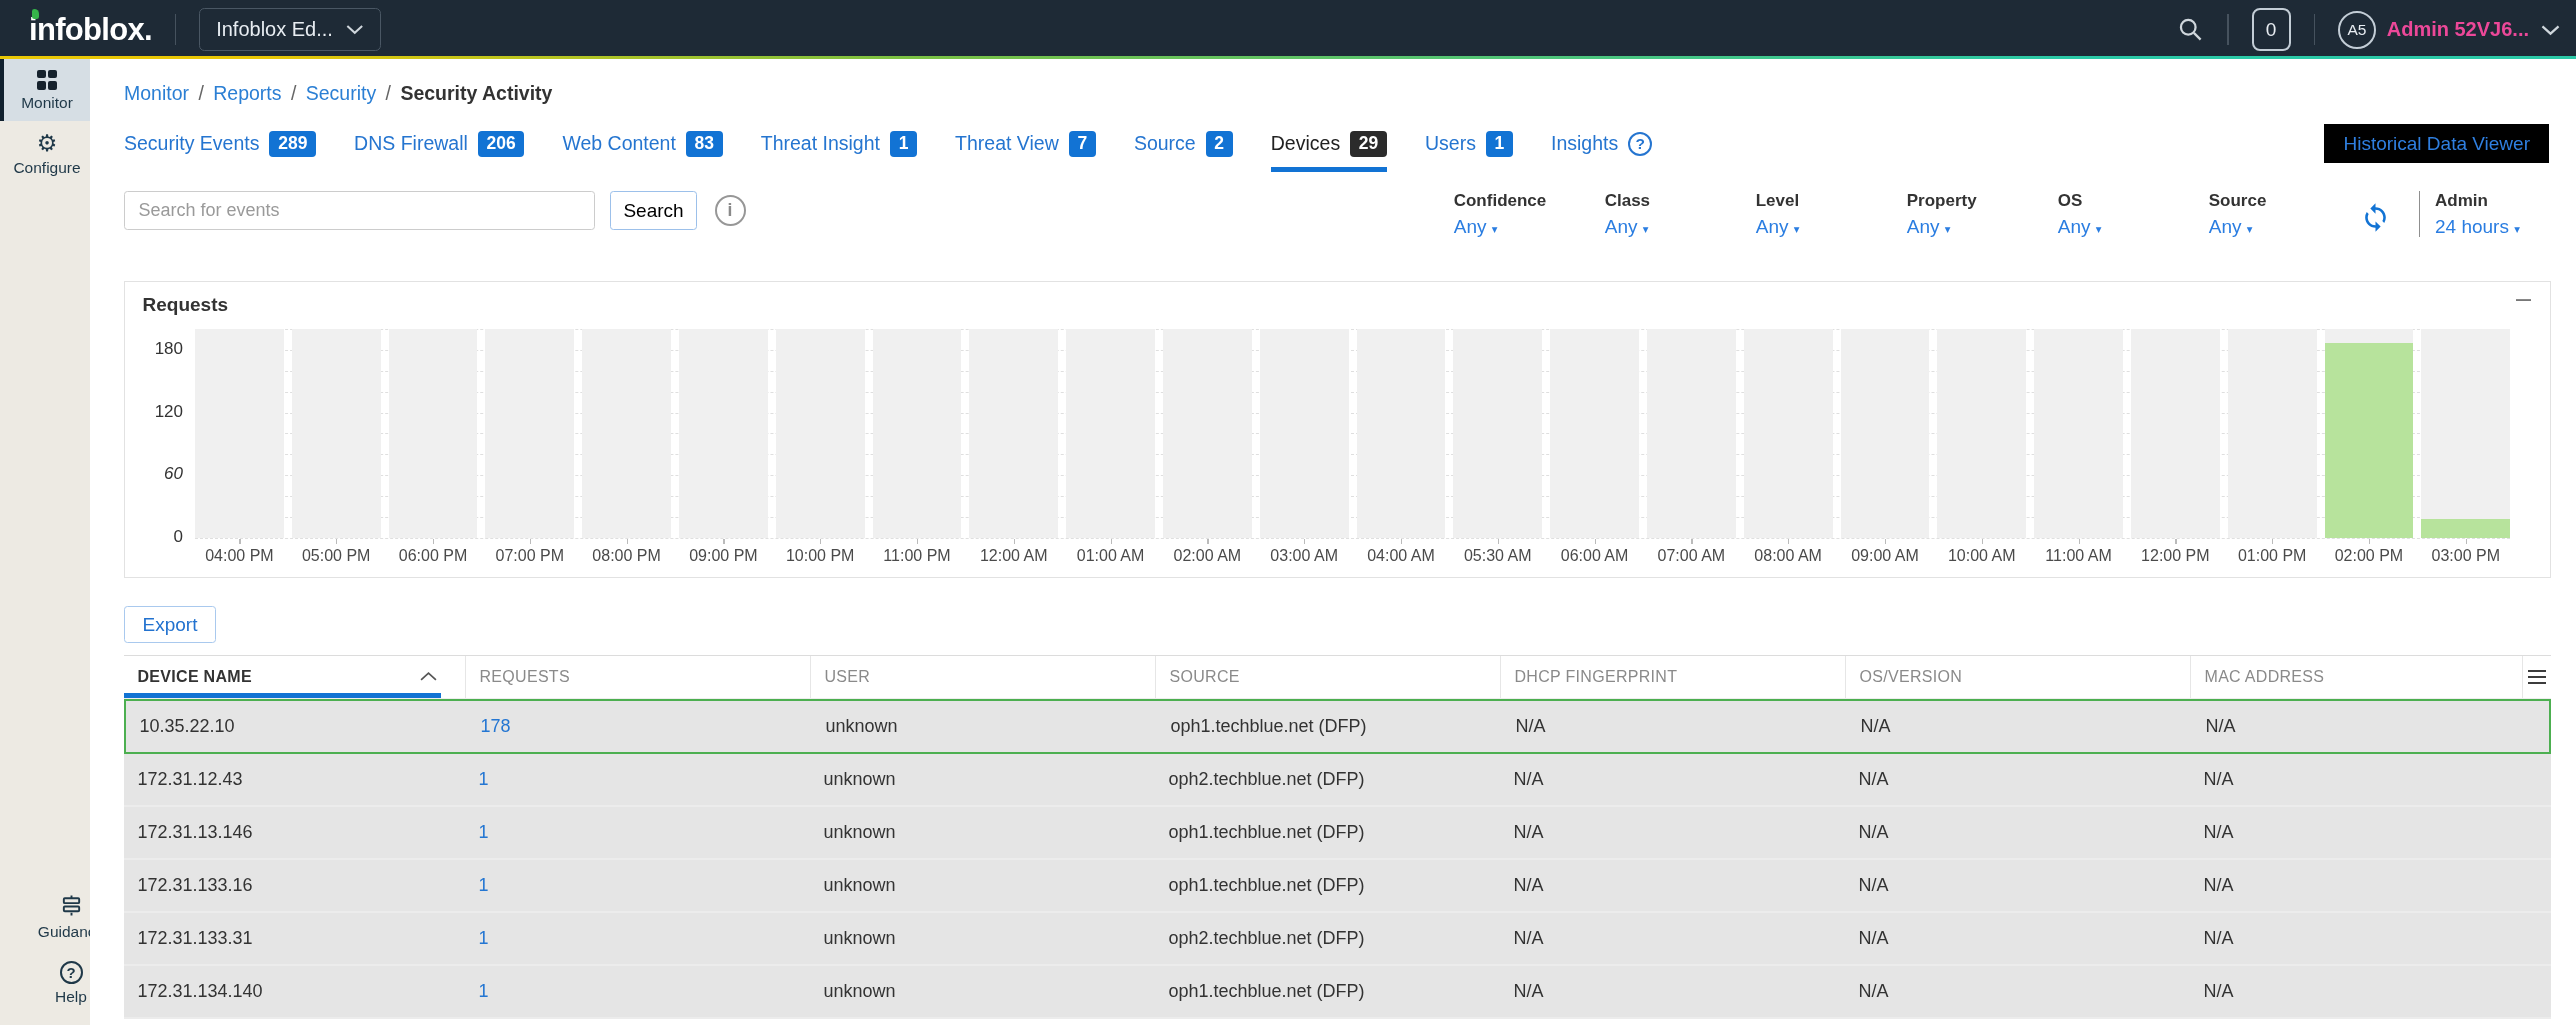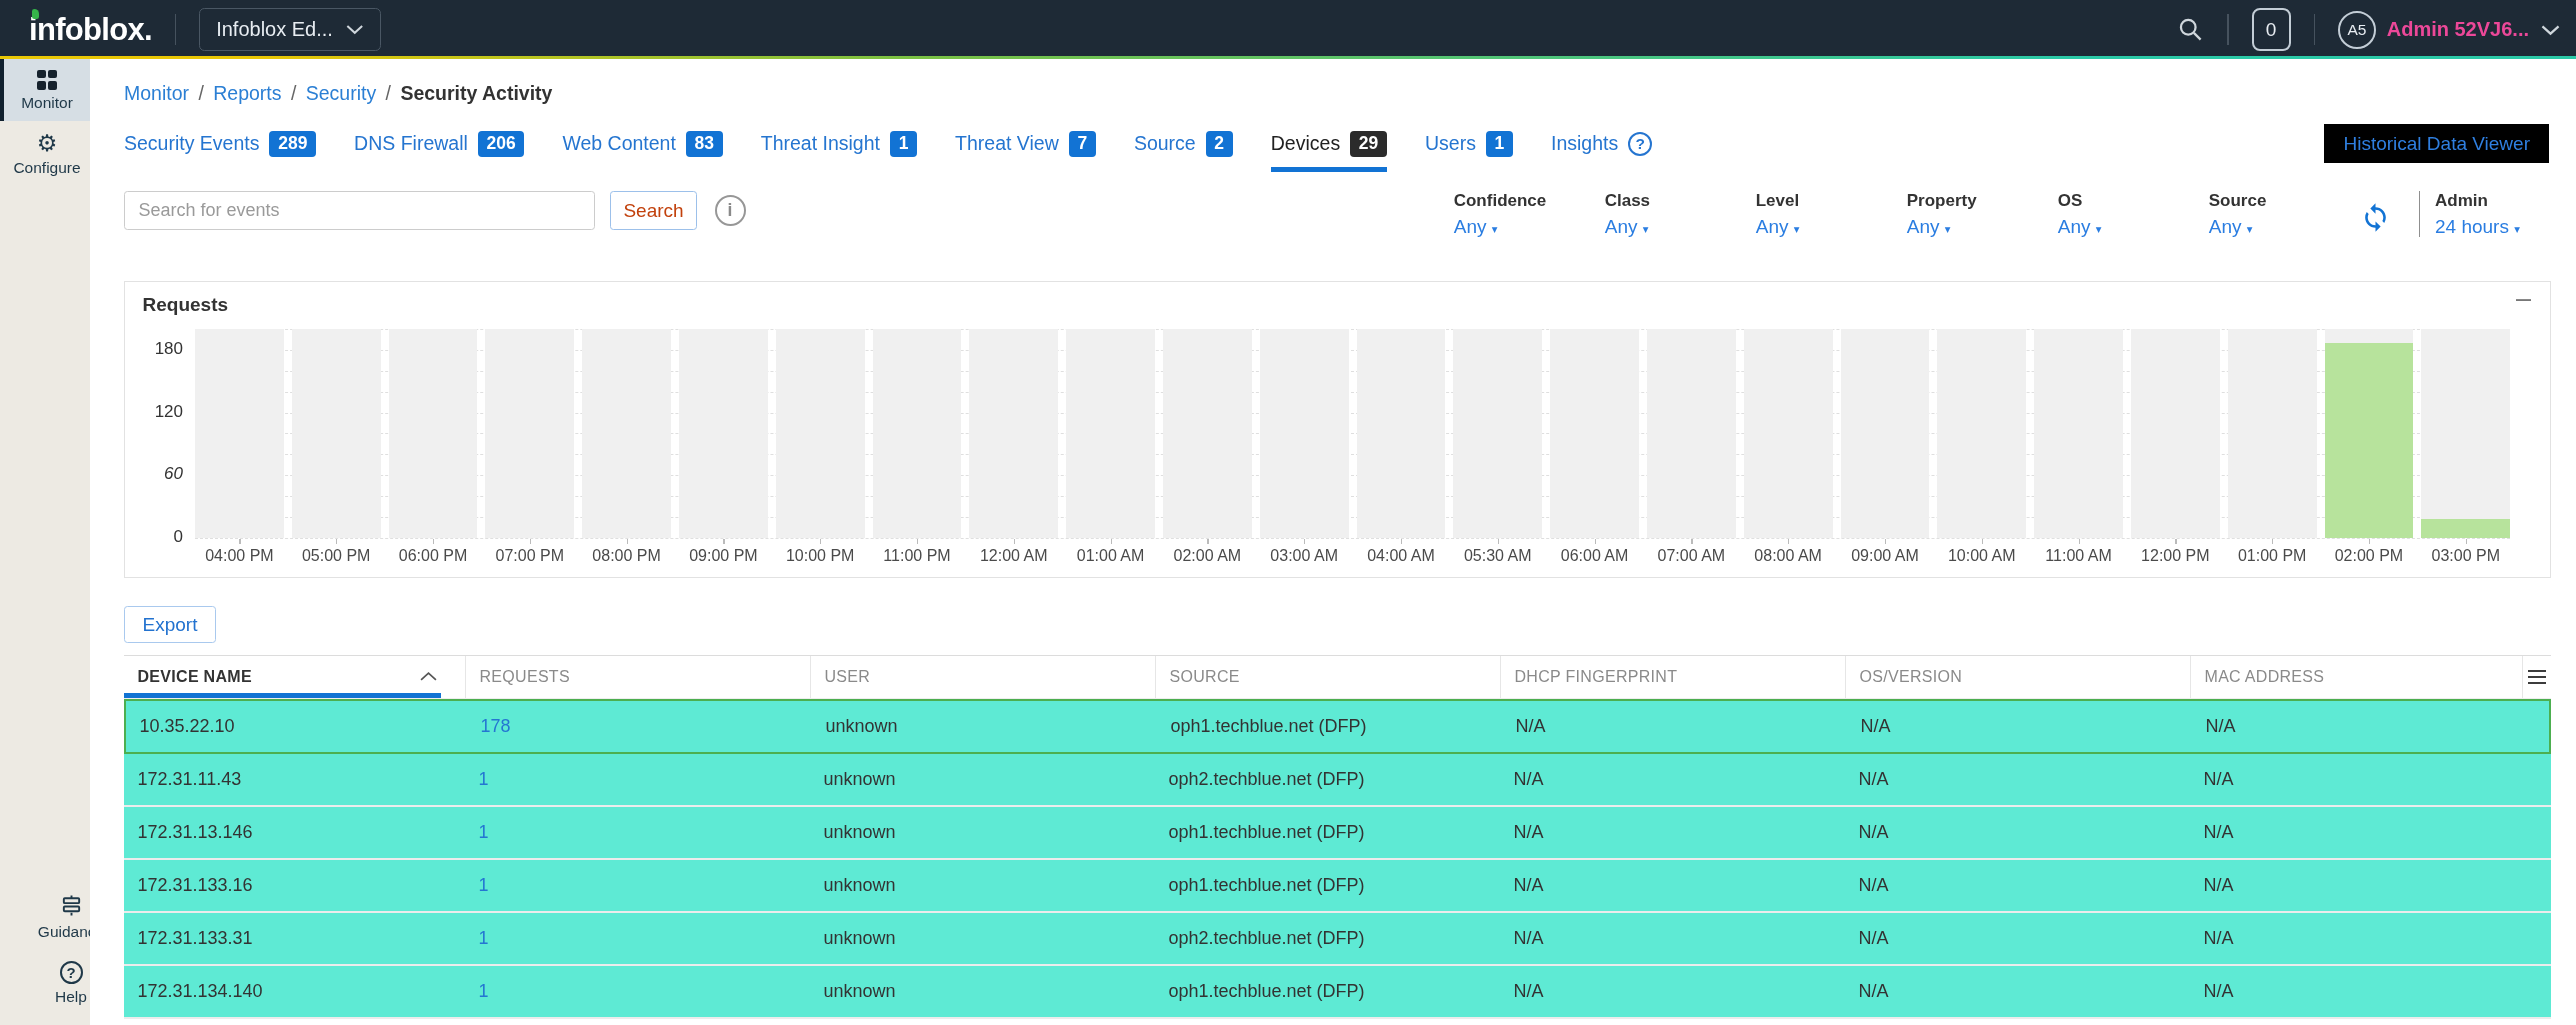--- a/index.html
+++ b/index.html
@@ -60,21 +60,21 @@
     display:flex; align-items:center; justify-content:center; font-size:15.5px; font-weight:700; color:#2575d0; }
   .hist-btn { margin-left:auto; background:#000; color:#2f7fe0; font-size:19px;
     border:none; padding:8.7px 19px; font-family:inherit; cursor:pointer; }
 
   
   .toolbar { position:absolute; top:132px; left:34px; right:27px; display:flex; align-items:flex-start; }
   .search-input { width:471px; height:39px; border:1.3px solid #ccc; border-radius:3.4px;
     padding:0 13.5px; font-size:18px; color:#333; font-family:inherit; }
   .search-input::placeholder { color:#9a9a9a; }
   .search-btn { margin-left:15px; width:87px; height:39px; background:#fff;
-    border:1.3px solid #9cc0ea; border-radius:3.4px; color:#c2410c; font-size:19px; font-family:inherit; cursor:pointer; }
+    border:1.3px solid #9cc0ea; border-radius:3.4px; color:#000000; font-size:19px; font-family:inherit; cursor:pointer; }
   .info-circle { margin-left:17.5px; margin-top:4px; width:31px; height:31px; border:2.7px solid #979797;
     border-radius:50%; display:flex; align-items:center; justify-content:center;
     color:#8a8a8a; font-size:17.5px; font-weight:700; }
   .filters { margin-left:auto; display:flex; align-items:flex-start; }
   .filter { width:151px; }
   .filter-label { font-size:17px; font-weight:700; color:#333; }
   .filter-value { margin-top:5.4px; font-size:19px; color:#2a7de1; cursor:pointer; white-space:nowrap; }
   .caret { font-size:11.4px; color:#2a7de1; font-family:"DejaVu Sans",sans-serif; }
   .refresh-wrap { width:59px; padding-top:10.8px; cursor:pointer; }
   .filters .vdiv { width:1.3px; height:46px; background:#8f8f8f; margin-right:15px; }
@@ -102,21 +102,21 @@
   .table { position:absolute; top:596px; left:34px; width:2427px; bottom:0; overflow:hidden; }
   .thead, .tr { display:grid; grid-template-columns:341px 345px 345px 345px 345px 345px 332px 1fr; }
   .thead { height:44px; border-top:1.3px solid #dcdcdc; border-bottom:0.7px solid #eee; }
   .th { position:relative; height:100%; display:flex; align-items:center; padding-left:13.5px;
     font-size:16px; color:#8a8a8a; letter-spacing:0.3px; border-left:1.3px solid #e6e6e6; cursor:pointer; }
   .th:first-child { border-left:none; color:#333; font-weight:700; padding-right:27px; justify-content:space-between; }
   .th:first-child::after { content:""; position:absolute; left:0; right:24px; bottom:0; height:4.7px; background:#1273d4; }
   .th.menu-col { justify-content:center; padding-left:0; }
   .burger { display:flex; flex-direction:column; gap:3.4px; }
   .burger i { width:17.5px; height:2.7px; background:#3c3c3c; }
-  .tr { height:53px; align-items:center; font-size:18px; color:#333; background:#5eead4;
+  .tr { height:53px; align-items:center; font-size:18px; color:#333; background:#e5e5e5;
     border-bottom:2px solid #ececec; cursor:pointer; }
   .tr.highlighted { border:2.7px solid #4caf50; height:55px; }
   .td { padding-left:13.5px; white-space:nowrap; overflow:hidden; }
   .td.link { color:#2476d2; }
 </style>
 </head>
 <body>
 
 <div class="topbar">
   <div class="logo-wrap">
@@ -399,21 +399,21 @@
           <div class="td">10.35.22.10</div>
           <div class="td link">178</div>
           <div class="td">unknown</div>
           <div class="td">oph1.techblue.net (DFP)</div>
           <div class="td">N/A</div>
           <div class="td">N/A</div>
           <div class="td">N/A</div>
           <div class="td"></div>
         </div>
         <div class="tr">
-          <div class="td">172.31.11.43</div>
+          <div class="td">172.31.12.43</div>
           <div class="td link">1</div>
           <div class="td">unknown</div>
           <div class="td">oph2.techblue.net (DFP)</div>
           <div class="td">N/A</div>
           <div class="td">N/A</div>
           <div class="td">N/A</div>
           <div class="td"></div>
         </div>
         <div class="tr">
           <div class="td">172.31.13.146</div>

